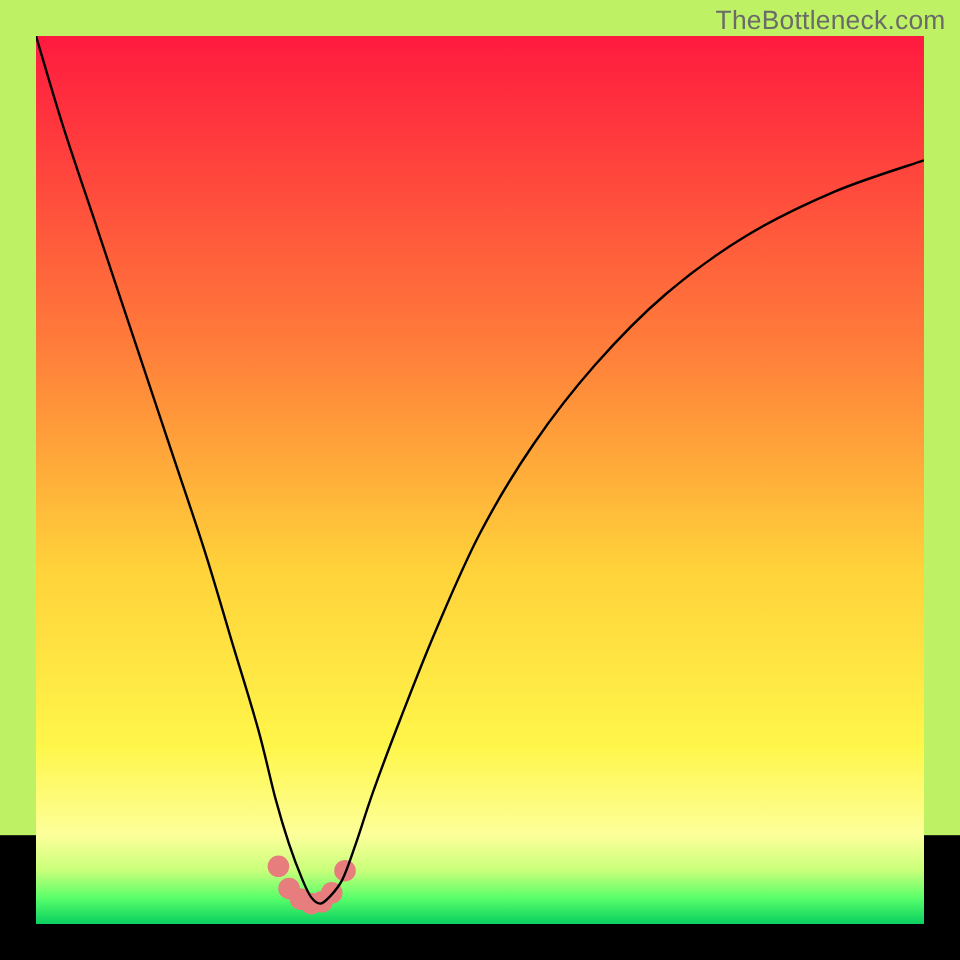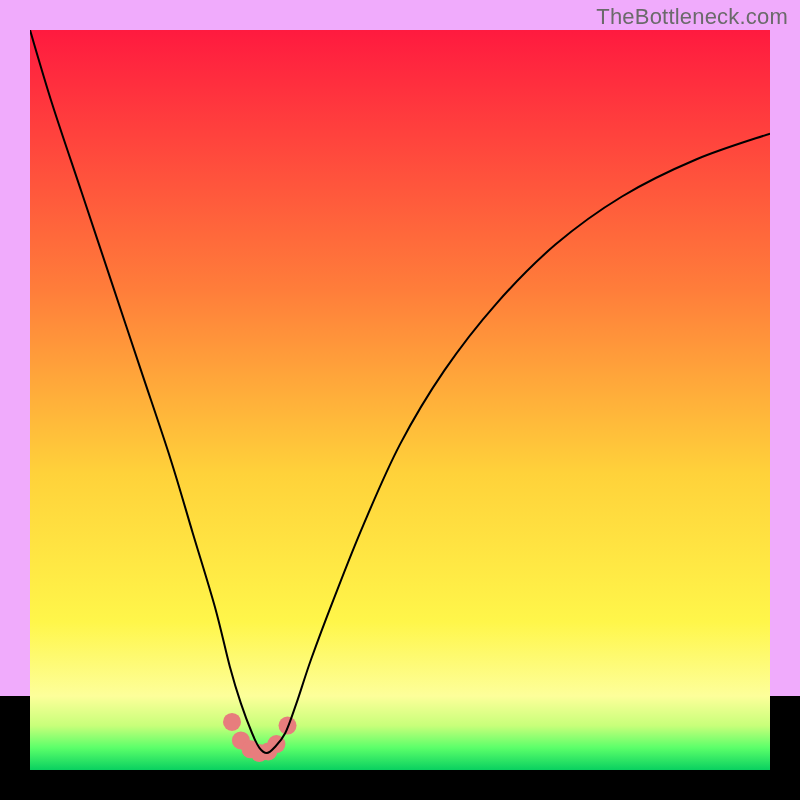--- a/index.html
+++ b/index.html
@@ -8,21 +8,21 @@
     width: 800px;
     height: 800px;
     overflow: hidden;
     background: #000;
     font-family: Arial, Helvetica, sans-serif;
   }
   .frame {
     position: relative;
     width: 800px;
     height: 696px;
-    background: #f0abfc;
+    background: #bef264;
   }
   .plot-area {
     position: absolute;
     left: 30px;
     top: 30px;
     width: 740px;
     height: 740px;
     
   }
   .gradient-bg {

